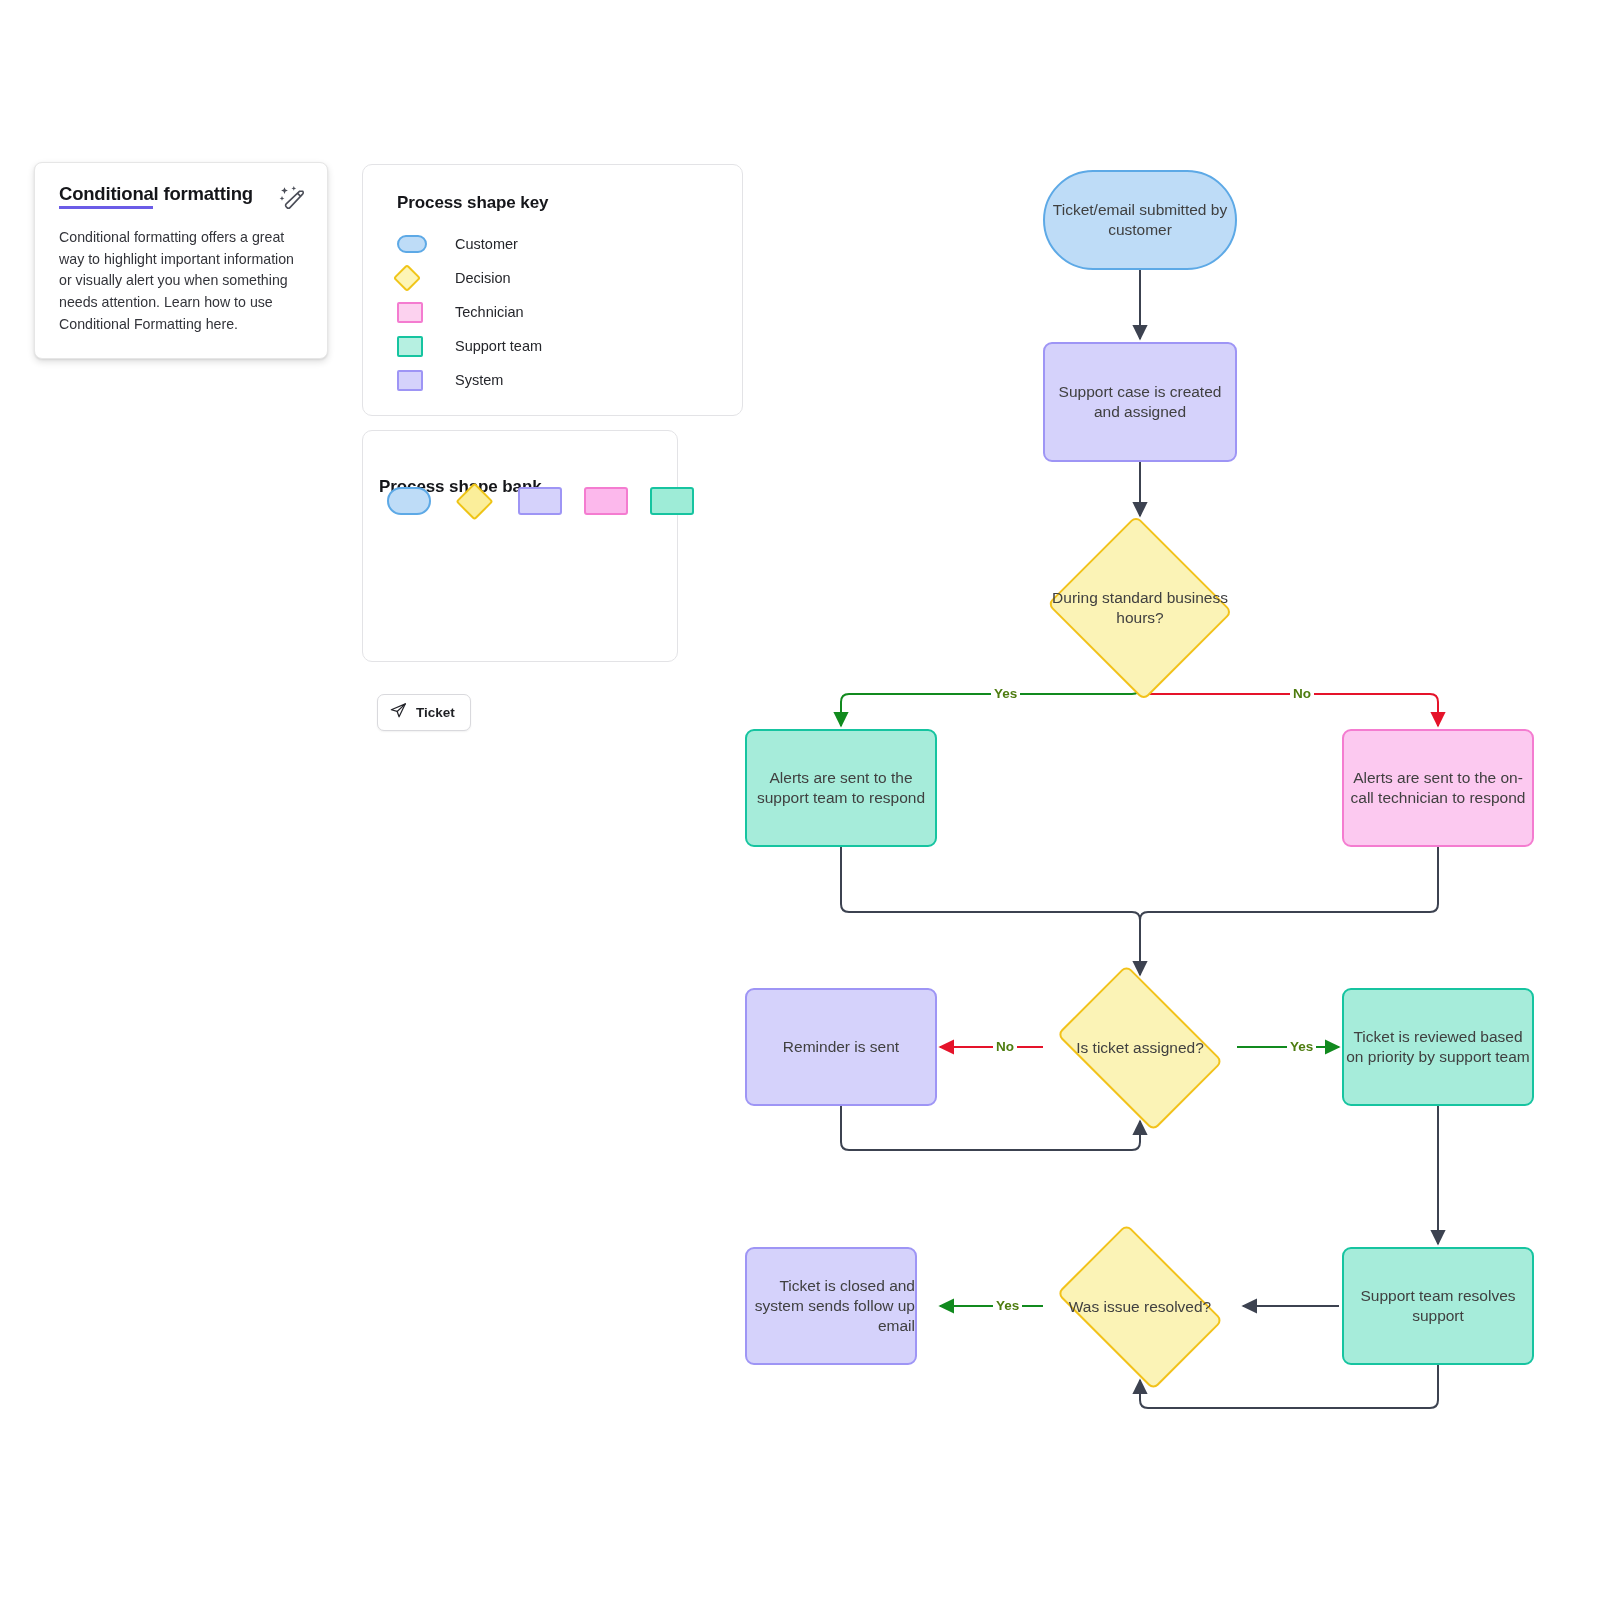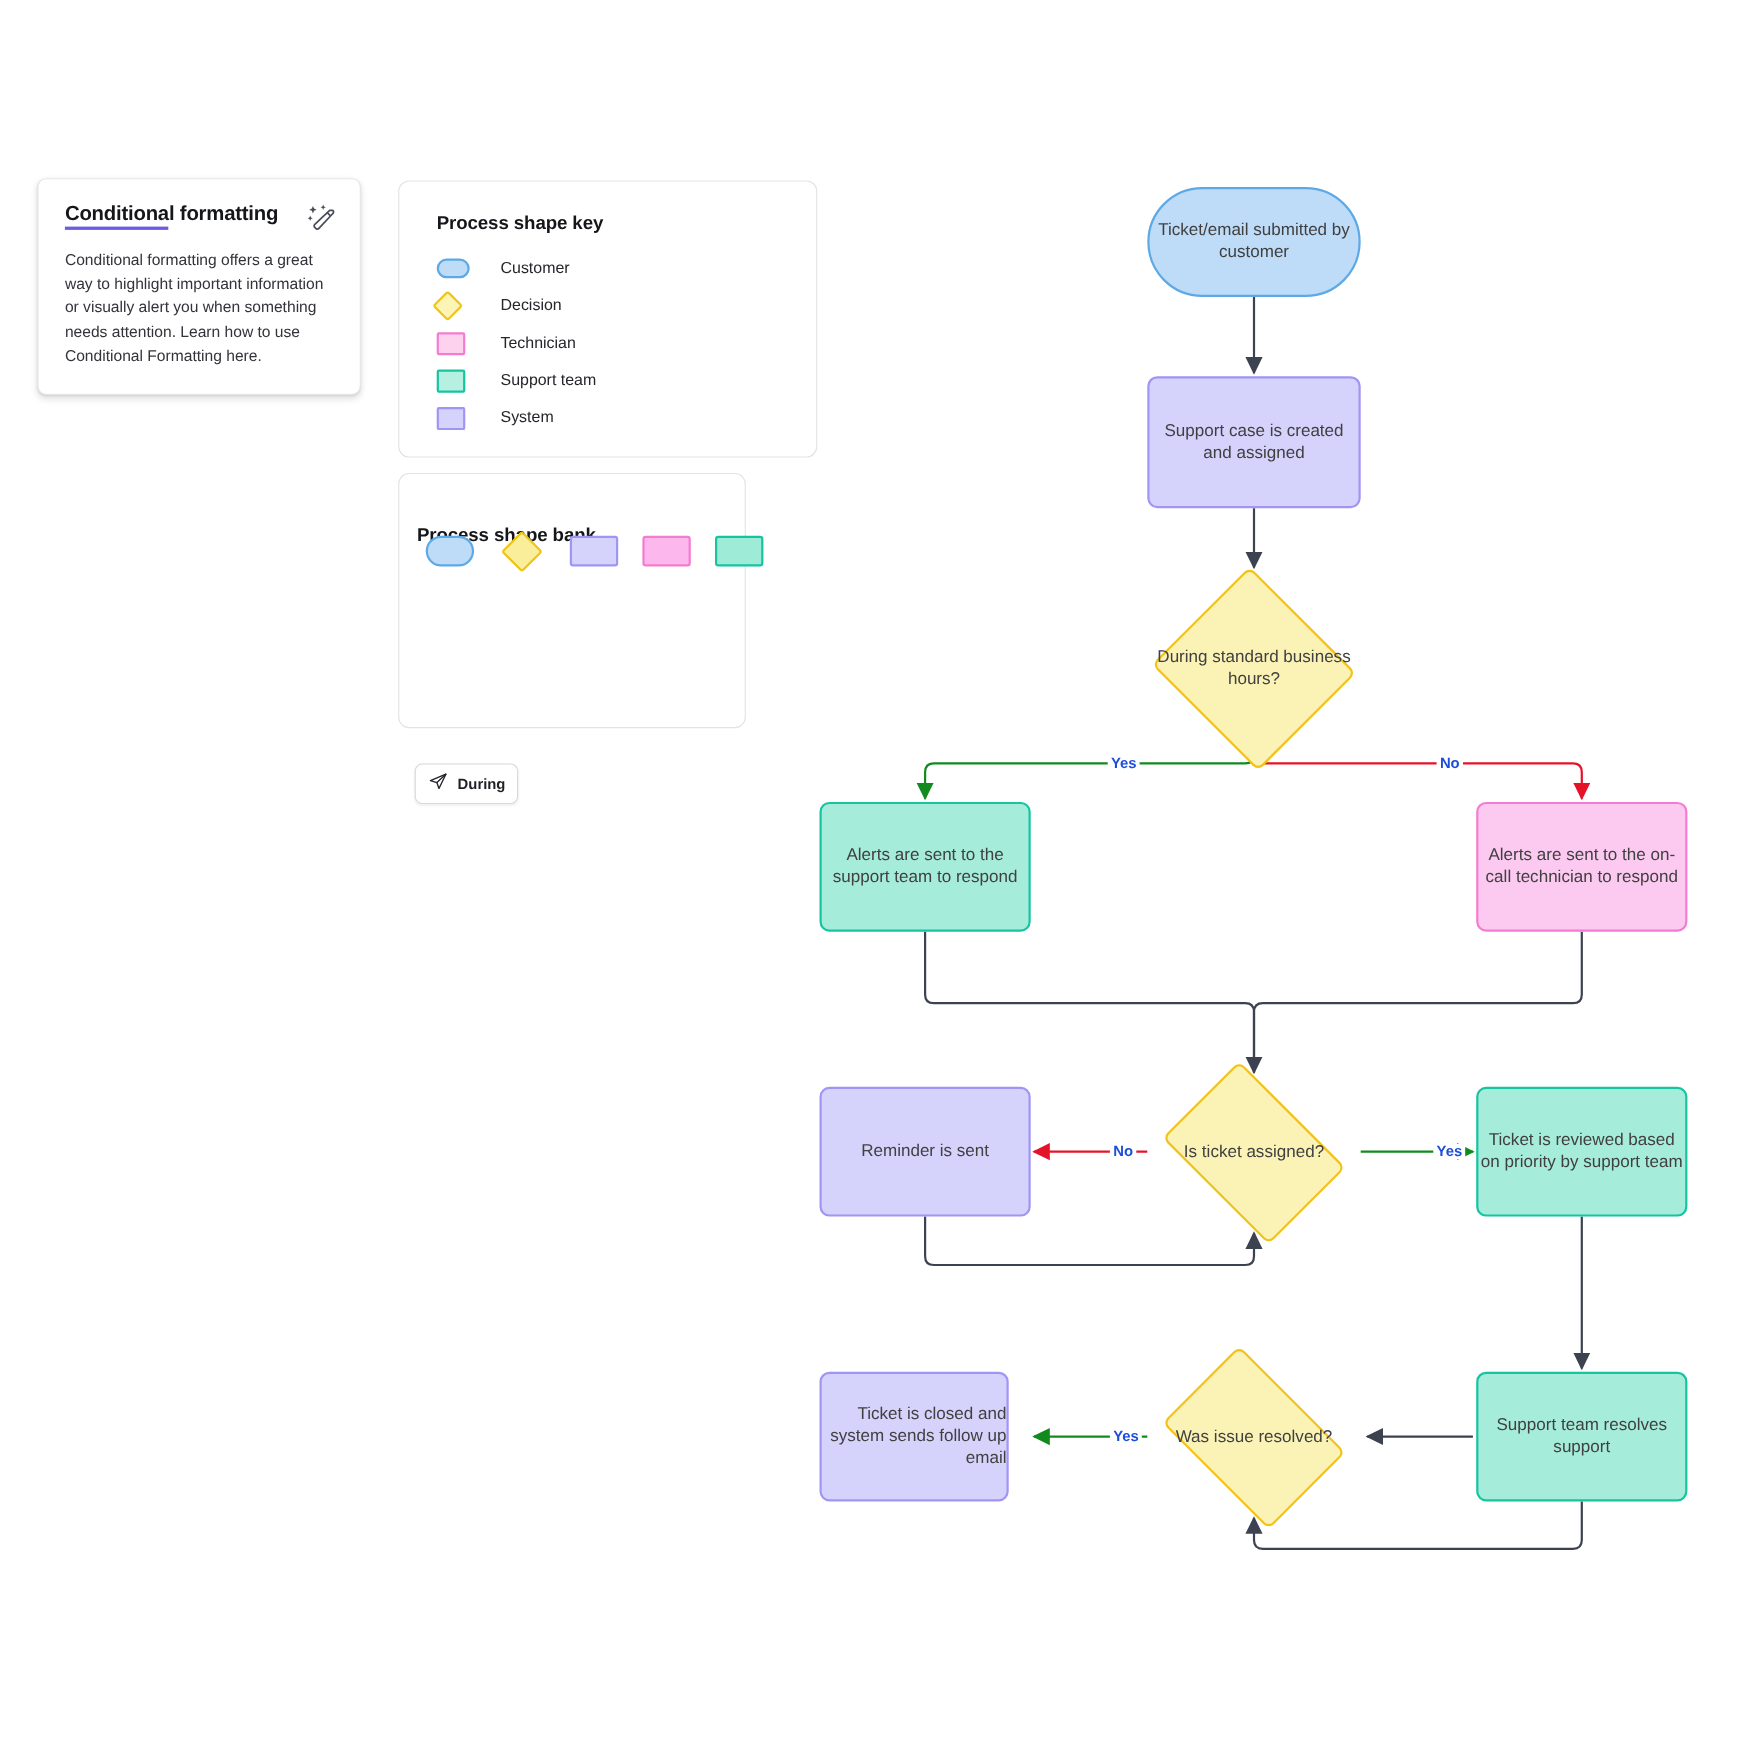--- a/index.html
+++ b/index.html
@@ -154,26 +154,25 @@
     border: 2px solid;
     border-radius: 7px;
     box-sizing: border-box;
     z-index: -1;
   }
   .dia-text { position: relative; z-index: 1; }
   .edge-label {
     position: absolute;
     font-size: 13.5px;
     font-weight: bold;
-    color: #1d4ed8;
+    color: #4d7c0f;
     background: #ffffff;
     padding: 0 3px;
     z-index: 3;
     line-height: 1;
-    margin-left: 16px;
   }
 </style>
 </head>
 <body>
 
 <div id="cf-card">
   <div id="cf-head">
     <div id="cf-title">Conditional formatting</div>
     <span class="wand-wrap">
       <svg viewBox="0 0 30 28" width="30" height="28">
@@ -241,21 +240,21 @@
 
 <div id="share-btn">
   <span>
     <svg viewBox="0 0 20 20" width="19" height="19">
       <g fill="none" stroke="#24252b" stroke-width="1.3" stroke-linejoin="round" stroke-linecap="round">
         <path d="M2.4 9.2 L17.2 3.0 L10.6 16.6 L8.6 11.0 z"></path>
         <path d="M8.6 11.0 L17.2 3.0"></path>
       </g>
     </svg>
   </span>
-  <span id="share-label">During</span>
+  <span id="share-label">Ticket</span>
 </div>
 
 <div id="flow">
   <svg id="edges" width="1600" height="1600">
     <defs>
       <marker id="ah-d" markerWidth="9" markerHeight="9" refX="7.2" refY="4.5" orient="auto">
         <path d="M0,0.6 L8,4.5 L0,8.4 z" fill="#3c4250"></path>
       </marker>
       <marker id="ah-y" markerWidth="9" markerHeight="9" refX="7.2" refY="4.5" orient="auto">
         <path d="M0,0.6 L8,4.5 L0,8.4 z" fill="#118a1e"></path>

